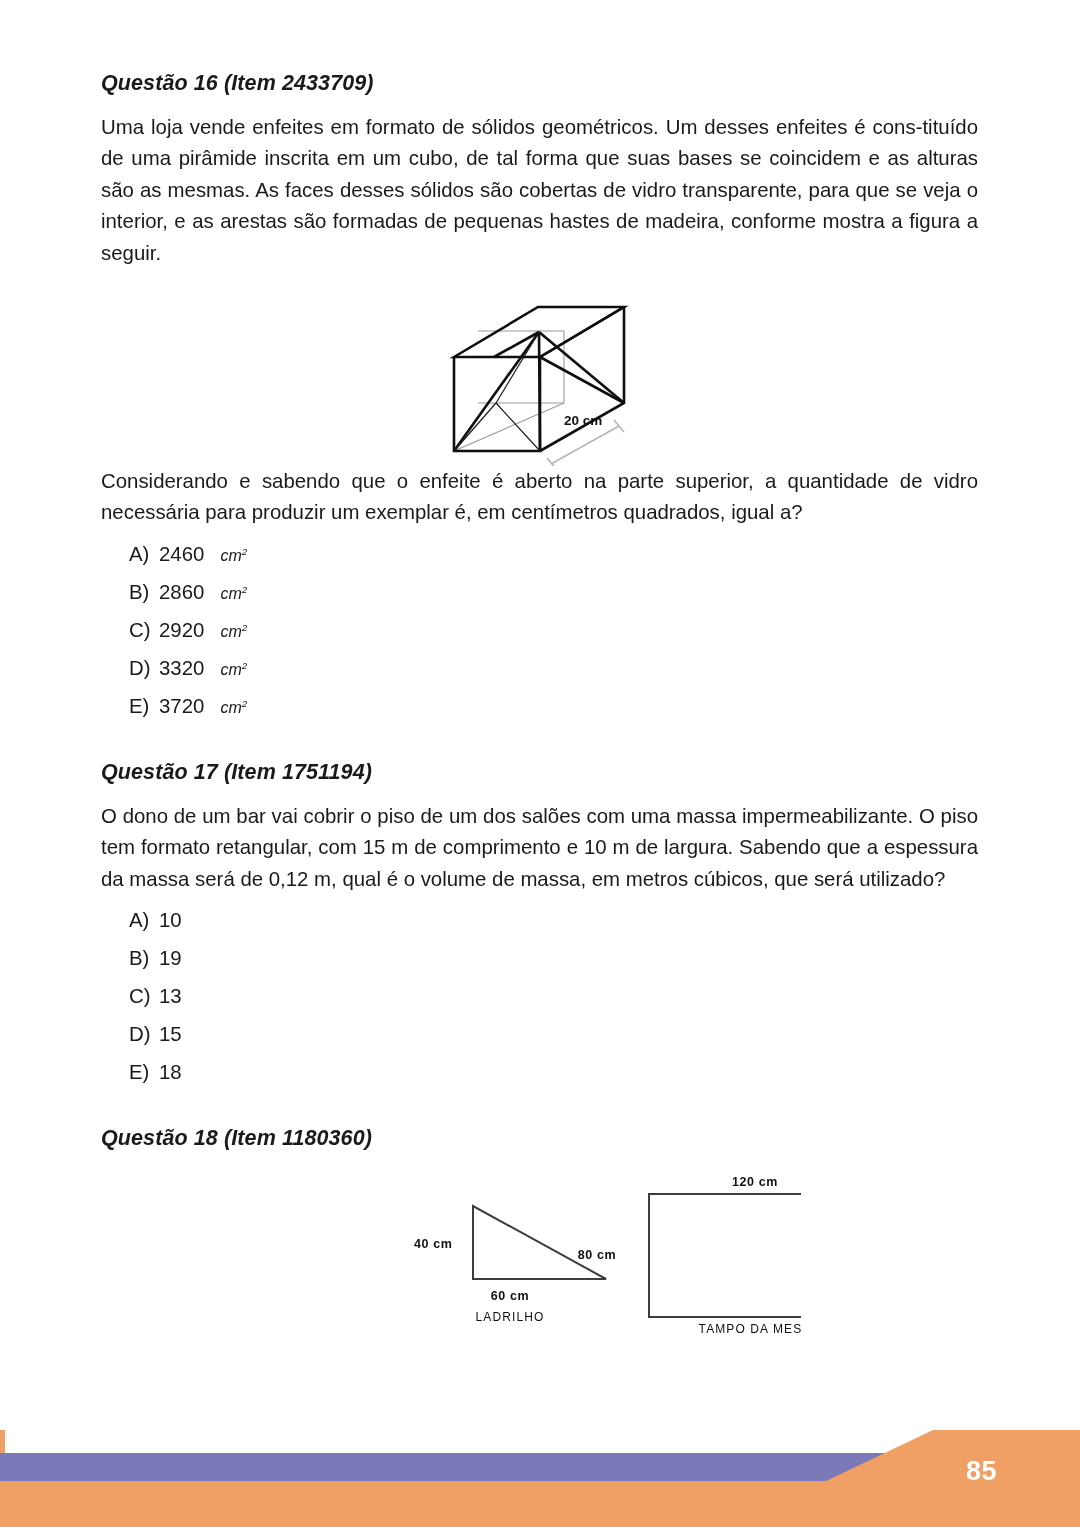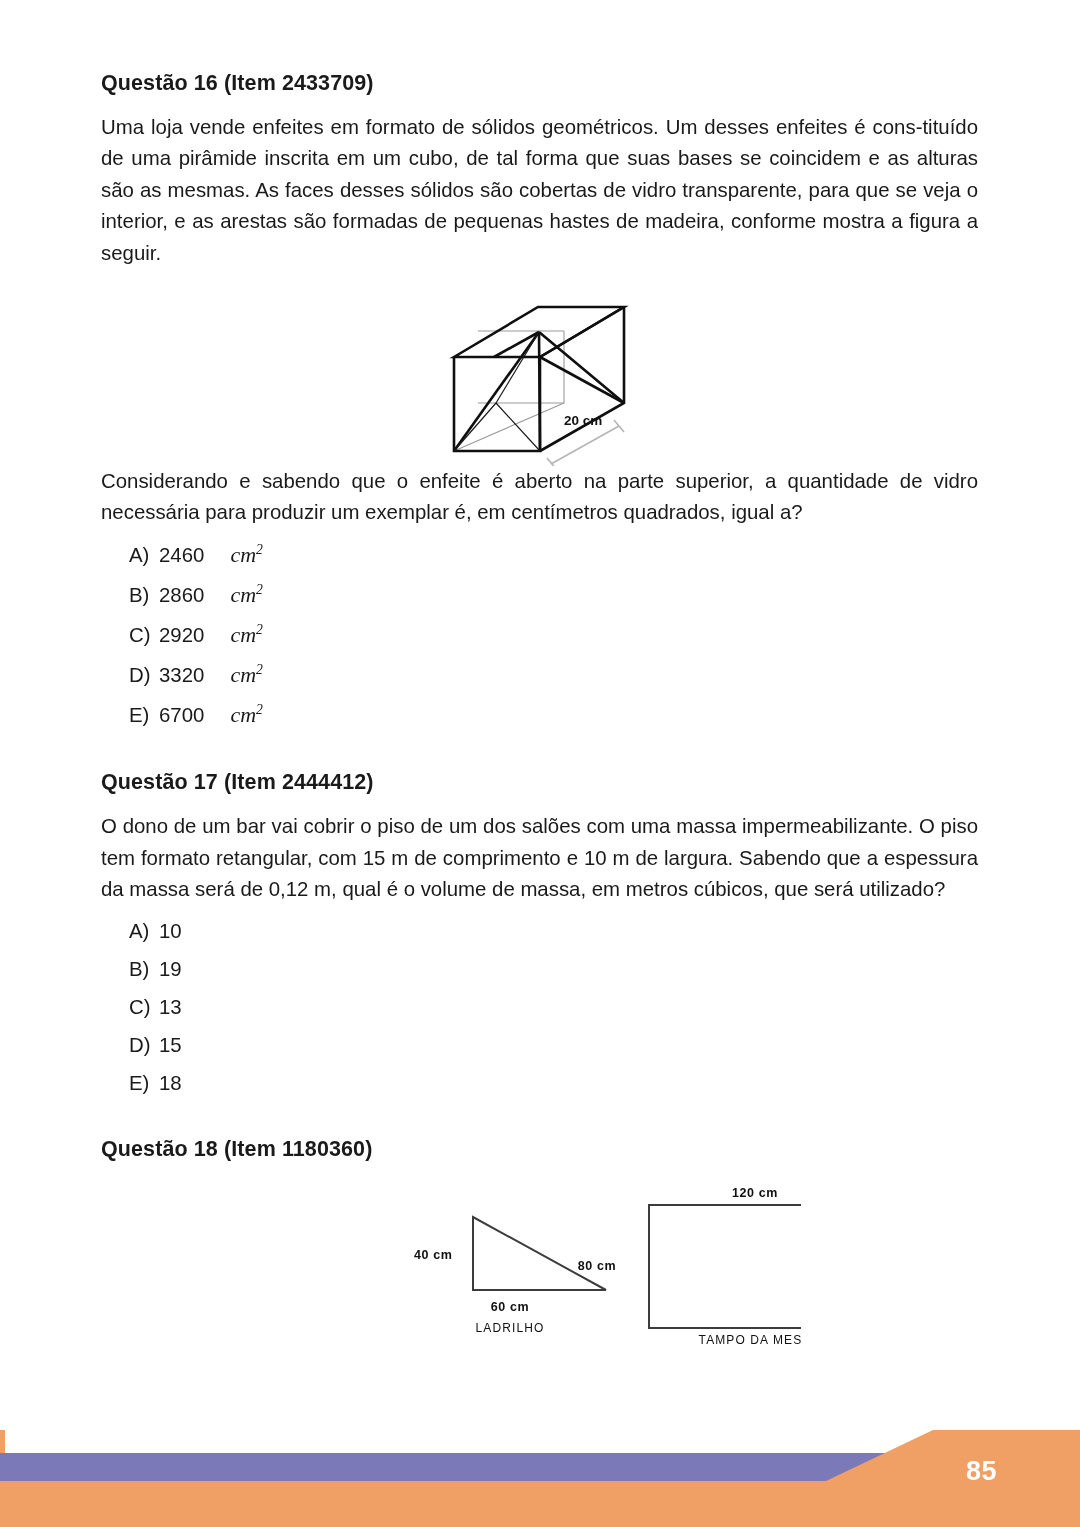--- a/index.html
+++ b/index.html
@@ -29,20 +29,21 @@
     width: 877px;
   }
 
   
   .q-title {
     font-size: 21.5px;
     font-weight: bold;
     letter-spacing: 0.1px;
     margin: 0 0 14px 0;
     line-height: 1.3;
+    font-style: italic;
   }
   .q-body {
     font-size: 20.4px;
     line-height: 1.54;
     text-align: justify;
     text-justify: inter-word;
     margin: 0;
     hyphens: manual;
   }
 
@@ -60,24 +61,24 @@
     align-items: baseline;
   }
   .opt-letter {
     display: inline-block;
     min-width: 30px;
   }
   .opt-value {
     display: inline-block;
   }
   .unit {
-    font-family: Liberation Serif, serif;
+    font-family: Liberation Sans, sans-serif;
     font-style: italic;
-    font-size: 22px;
-    margin-left: 26px;
+    font-size: 16px;
+    margin-left: 16px;
   }
   .unit sup {
     font-size: 0.62em;
     vertical-align: super;
     line-height: 0;
   }
 
   
   .figure-cube {
     margin: 22px 0 0 0;
@@ -194,28 +195,28 @@
         <span class="opt-value">2920</span>
         <span class="unit"><span>cm</span><sup>2</sup></span>
       </li>
       <li class="option">
         <span class="opt-letter">D)</span>
         <span class="opt-value">3320</span>
         <span class="unit"><span>cm</span><sup>2</sup></span>
       </li>
       <li class="option">
         <span class="opt-letter">E)</span>
-        <span class="opt-value">6700</span>
+        <span class="opt-value">3720</span>
         <span class="unit"><span>cm</span><sup>2</sup></span>
       </li>
     </ul>
 
     <div class="block-spacer-lg"></div>
 
-    <h2 class="q-title">Questão 17 (Item 2444412)</h2>
+    <h2 class="q-title">Questão 17 (Item 1751194)</h2>
     <p class="q-body">O dono de um bar vai cobrir o piso de um dos salões com uma massa impermeabilizante. O piso tem formato retangular, com 15 m de comprimento e 10 m de largura. Sabendo que a espessura da massa será de 0,12 m, qual é o volume de massa, em metros cúbicos, que será utilizado?</p>
 
     <ul class="options">
       <li class="option">
         <span class="opt-letter">A)</span>
         <span class="opt-value">10</span>
       </li>
       <li class="option">
         <span class="opt-letter">B)</span>
         <span class="opt-value">19</span>

